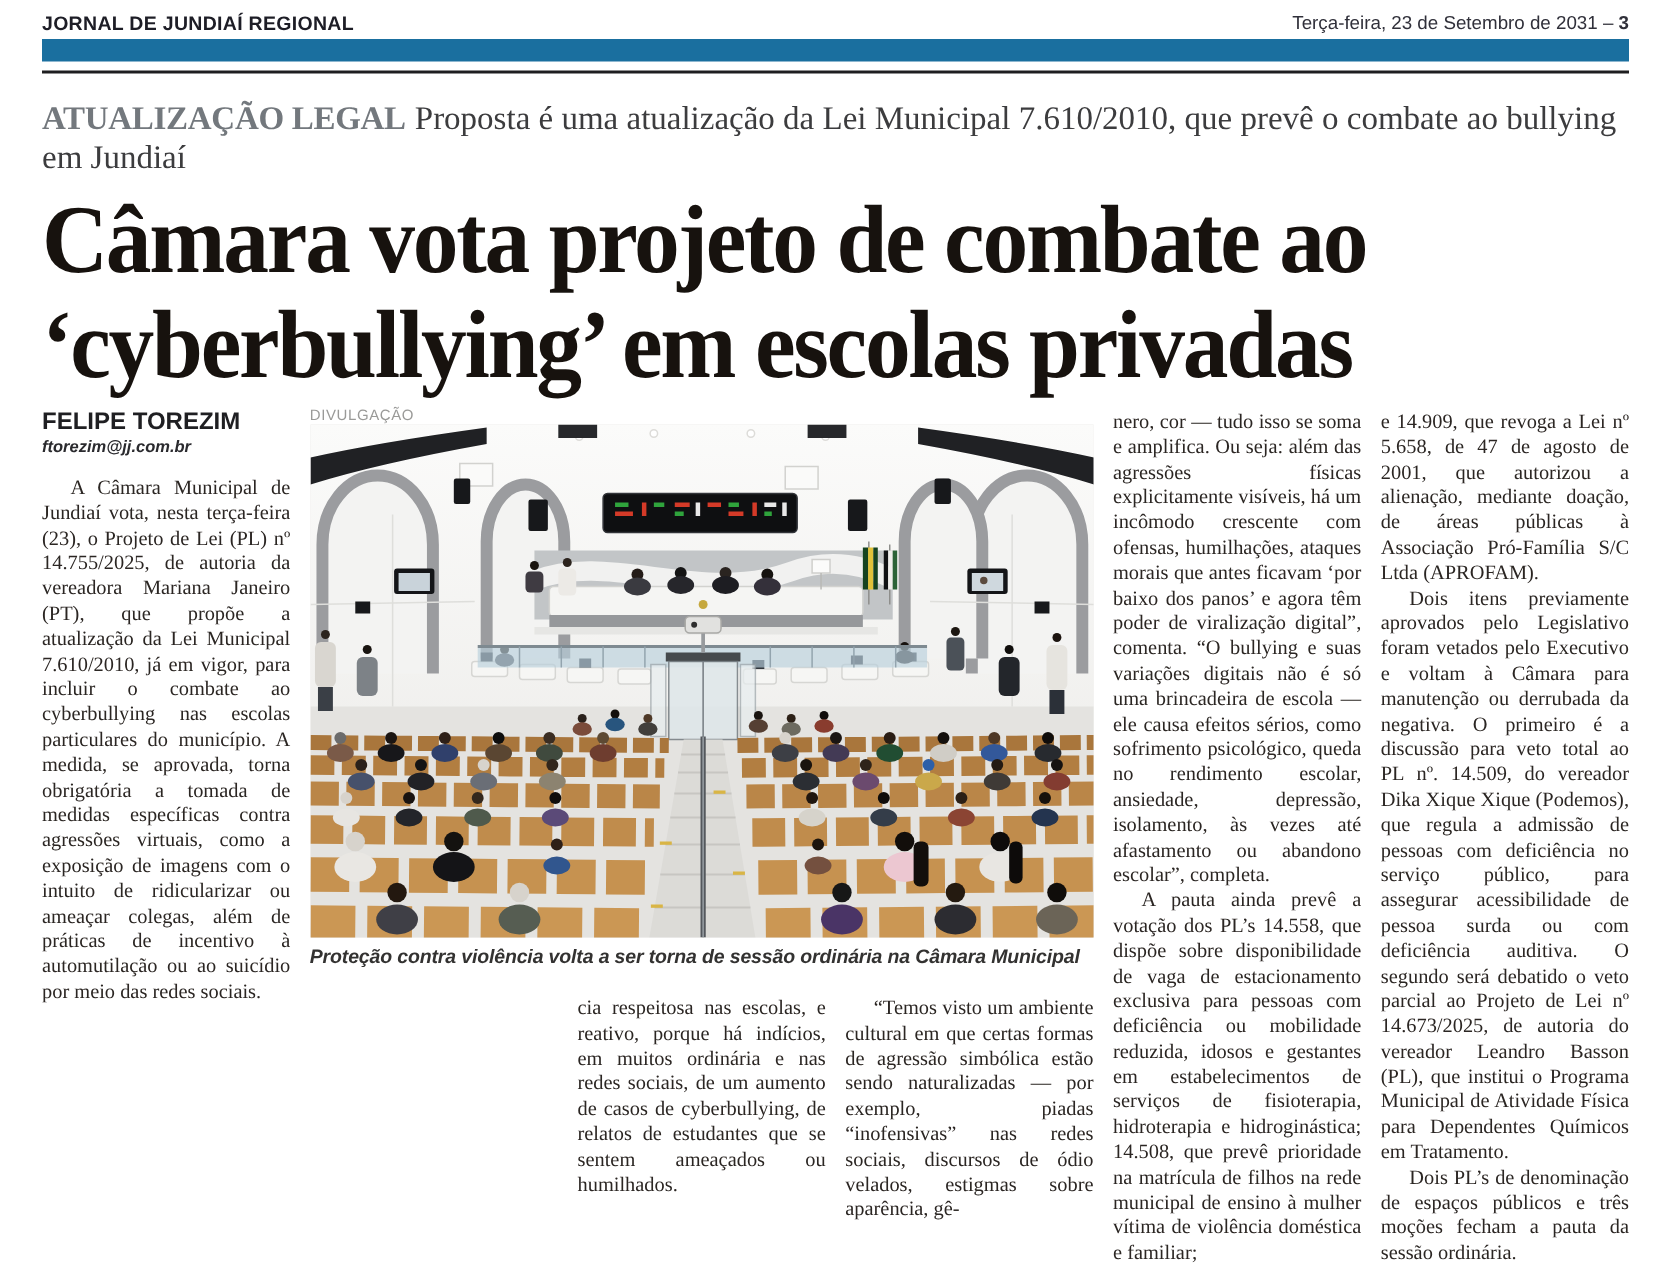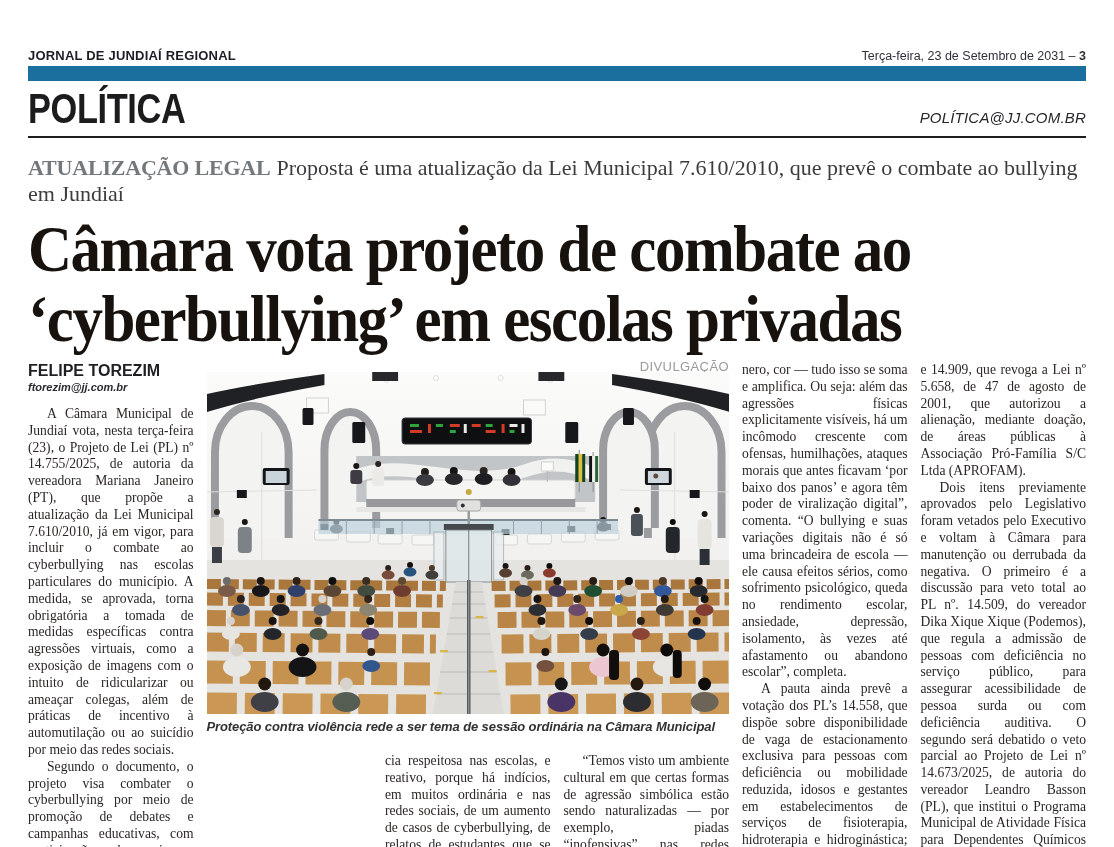--- a/index.html
+++ b/index.html
@@ -2,22 +2,22 @@
 <html lang="pt-br"><head>
 <meta charset="utf-8">
 <style>
   html,body{margin:0;padding:0;background:#ffffff;}
   .page{
     position:relative; width:1114px; height:847px; box-sizing:border-box;
     background:#ffffff; overflow:hidden; padding:8px 28px 0 28px;
     font-family:"Liberation Serif", serif; color:#262220;
   }
   
-  .mast-row{display:flex; justify-content:space-between; align-items:flex-end;
-    font-family:"Liberation Sans", sans-serif;margin-top:40px;}
+  .mast-row{display:flex; justify-content:space-between; align-items:flex-start;
+    font-family:"Liberation Sans", sans-serif;}
   .paper-name{font-size:13px; font-weight:700; letter-spacing:.2px; color:#1d1d26;}
   .dateline{font-size:12.5px; color:#30303a;}
   .dateline b{font-weight:700;}
   .mast-bar{height:15px; margin-top:3px; background:#1a6f9f;}
   .section-row{display:flex; justify-content:space-between; align-items:flex-end; margin-top:6px;}
   .section-title{margin:0; font-family:"Liberation Sans", sans-serif; font-weight:700;
     font-size:43px; line-height:1; color:#1c1c1e; display:inline-block;
     transform:scaleX(.8); transform-origin:left bottom; letter-spacing:-.5px;}
   .section-email{font-family:"Liberation Sans", sans-serif; font-style:italic;
     font-size:15px; color:#26262c; padding-bottom:4px; letter-spacing:.2px;}
@@ -41,41 +41,37 @@
   .c2{grid-column:2; grid-row:2;}
   .c3{grid-column:3; grid-row:2;}
   .c4{grid-column:4; grid-row:2;}
   .c5{grid-column:5; grid-row:1 / span 2;}
   .c6{grid-column:6; grid-row:1 / span 2;}
   .byline{font-family:"Liberation Sans", sans-serif; margin-bottom:13px;}
   .byline-name{font-size:16px; font-weight:700; color:#1f1f22;}
   .byline-email{font-size:11px; font-weight:700; font-style:italic; color:#2a2a2e; margin-top:1px;}
   
   .photo-block{grid-column:2 / span 3; grid-row:1; margin:0;}
-  .credit{font-family:"Liberation Sans", sans-serif; font-size:13px; letter-spacing:.4px;
-    color:#9a9a98; text-align:right; height:10px; line-height:10px;}
+  .credit{font-family:"Liberation Sans", sans-serif; font-size:10px; letter-spacing:.4px;
+    color:#9a9a98; height:10px; line-height:10px;}
   .photo-block svg{display:block; width:100%; height:342px; background:#eceae7;}
   .photo-block figcaption{font-family:"Liberation Sans", sans-serif; font-size:13px;
     font-weight:700; font-style:italic; color:#333231; margin-top:5px; letter-spacing:-.1px;}
 </style>
 </head>
 <body>
 
 <div class="page">
 
   <header>
     <div class="mast-row">
       <span class="paper-name">JORNAL DE JUNDIAÍ REGIONAL</span>
       <span class="dateline"><span>Terça-feira, 23 de Setembro de 2031 – </span><b>3</b></span>
     </div>
     <div class="mast-bar"></div>
-    <div class="section-row">
-      <h2 class="section-title">POLÍTICA</h2>
-      <span class="section-email">POLÍTICA@JJ.COM.BR</span>
-    </div>
     <div class="section-rule"></div>
   </header>
 
   <div class="kicker">
     <strong>ATUALIZAÇÃO LEGAL</strong><span>Proposta é uma atualização da Lei Municipal 7.610/2010, que prevê o combate ao bullying em Jundiaí</span>
   </div>
 
   <h1 class="headline">
     <span>Câmara vota projeto de combate ao</span>
     <span>‘cyberbullying’ em escolas privadas</span>
@@ -83,21 +79,20 @@
 
   <div class="body-grid">
 
     <div class="col-1">
       <div class="byline">
         <div class="byline-name">FELIPE TOREZIM</div>
         <div class="byline-email">ftorezim@jj.com.br</div>
       </div>
       <div class="coltext">
           <p>A Câmara Municipal de Jundiaí vota, nesta terça-feira (23), o Projeto de Lei (PL) nº 14.755/2025, de autoria da vereadora Mariana Janeiro (PT), que propõe a atualização da Lei Municipal 7.610/2010, já em vigor, para incluir o combate ao cyberbullying nas escolas particulares do município. A medida, se aprovada, torna obrigatória a tomada de medidas específicas contra agressões virtuais, como a exposição de imagens com o intuito de ridicularizar ou ameaçar colegas, além de práticas de incentivo à automutilação ou ao suicídio por meio das redes sociais.</p>
-          <p>Segundo o documento, o projeto visa combater o cyberbullying por meio de promoção de debates e campanhas educativas, com participação de pais e responsáveis; esclarecer a diferença entre brincadeira e bullying, tanto físico quan-</p>
         </div>
     </div>
 
     <figure class="photo-block">
       <div class="credit">DIVULGAÇÃO</div>
       <svg viewBox="0 0 525 342" preserveAspectRatio="none" aria-hidden="true">
         <defs>
           <linearGradient id="wg" x1="0" y1="0" x2="0" y2="1">
             <stop offset="0" stop-color="#fbfbfa"></stop>
               <stop offset="1" stop-color="#e9e8e5"></stop>
@@ -382,21 +377,21 @@
           <rect x="3" y="145" width="14" height="30" rx="4" fill="#d9d6d0"></rect>
           <rect x="5" y="175" width="10" height="16" fill="#3a3f46"></rect>
         <use href="#hs" x="38" y="150" fill="#191410"></use>
           <rect x="31" y="155" width="14" height="26" rx="4" fill="#7d8287"></rect>
         <use href="#hs" x="500" y="142" fill="#1c1410"></use>
           <rect x="493" y="147" width="14" height="30" rx="4" fill="#e6e4df"></rect>
           <rect x="495" y="177" width="10" height="16" fill="#2b3038"></rect>
         <use href="#hs" x="468" y="150" fill="#0f0d0b"></use>
           <rect x="461" y="155" width="14" height="26" rx="4" fill="#23262b"></rect>
       </svg>
-      <figcaption>Proteção contra violência rede a ser tema de sessão ordinária na Câmara Municipal</figcaption>
+      <figcaption>Proteção contra violência volta a ser torna de sessão ordinária na Câmara Municipal</figcaption>
     </figure>
 
     <div class="coltext c2 cont">
       </div>
     <div class="coltext c3 cont">
         <p>cia respeitosa nas escolas, e reativo, porque há indícios, em muitos ordinária e nas redes sociais, de um aumento de casos de cyberbullying, de relatos de estudantes que se sentem ameaçados ou humilhados.</p>
       </div>
     <div class="coltext c4">
         <p>“Temos visto um ambiente cultural em que certas formas de agressão simbólica estão sendo naturalizadas — por exemplo, piadas “inofensivas” nas redes sociais, discursos de ódio velados, estigmas sobre aparência, gê-</p>
       </div>

